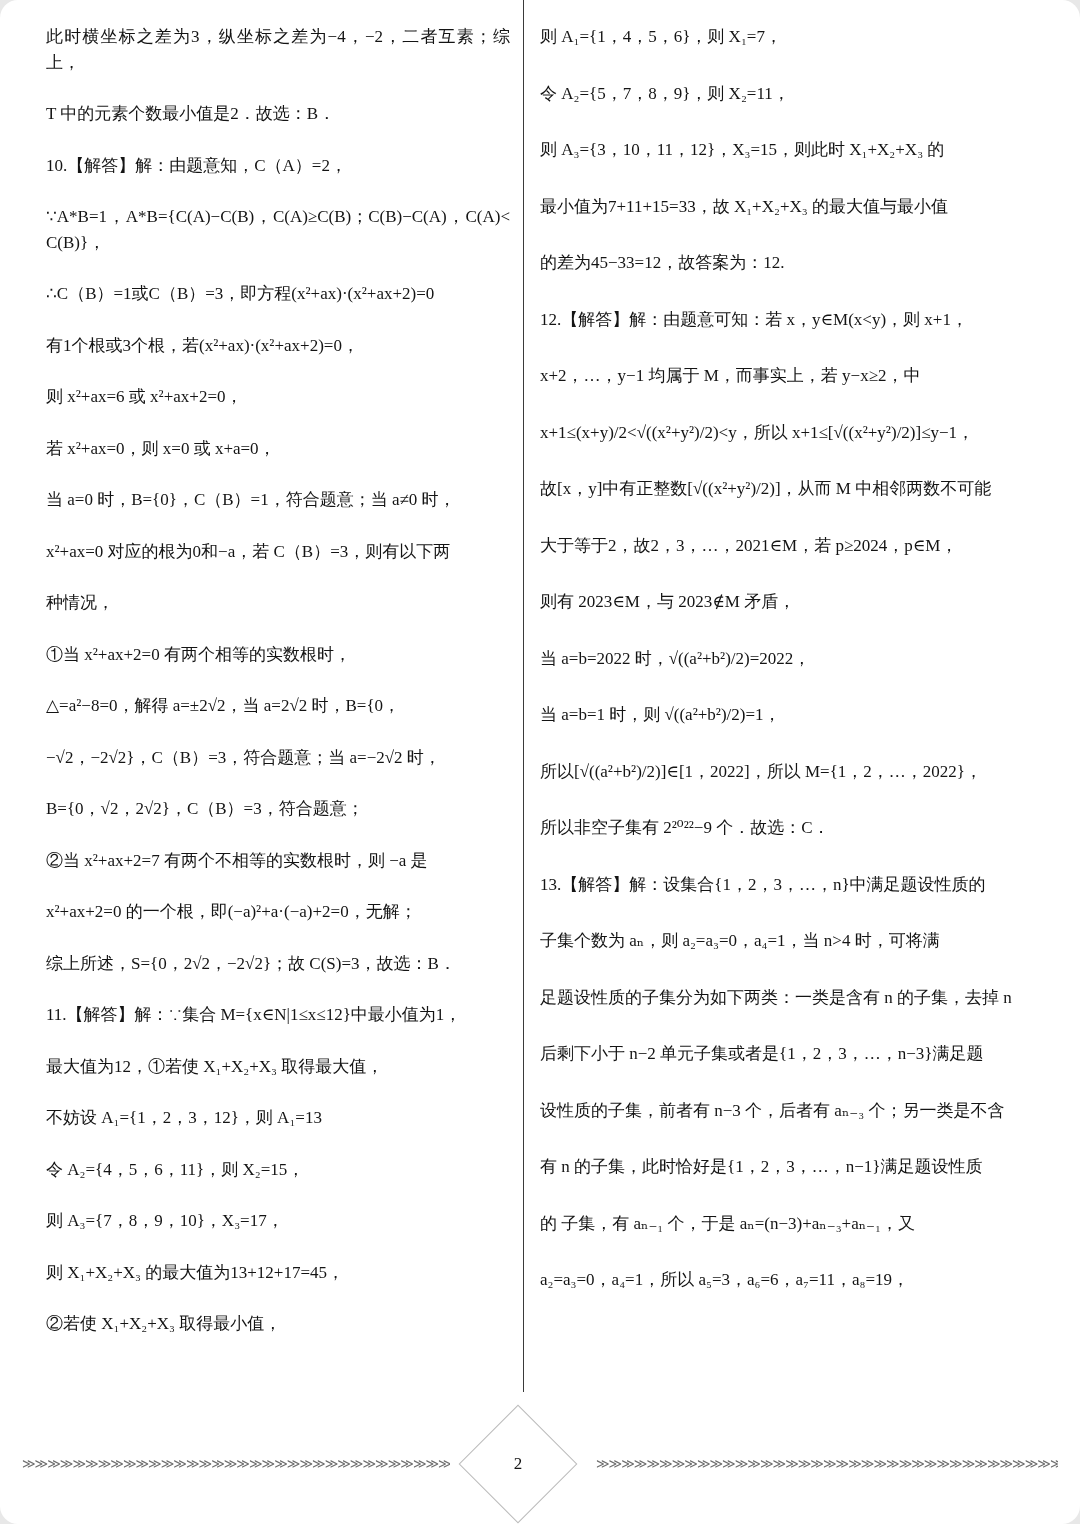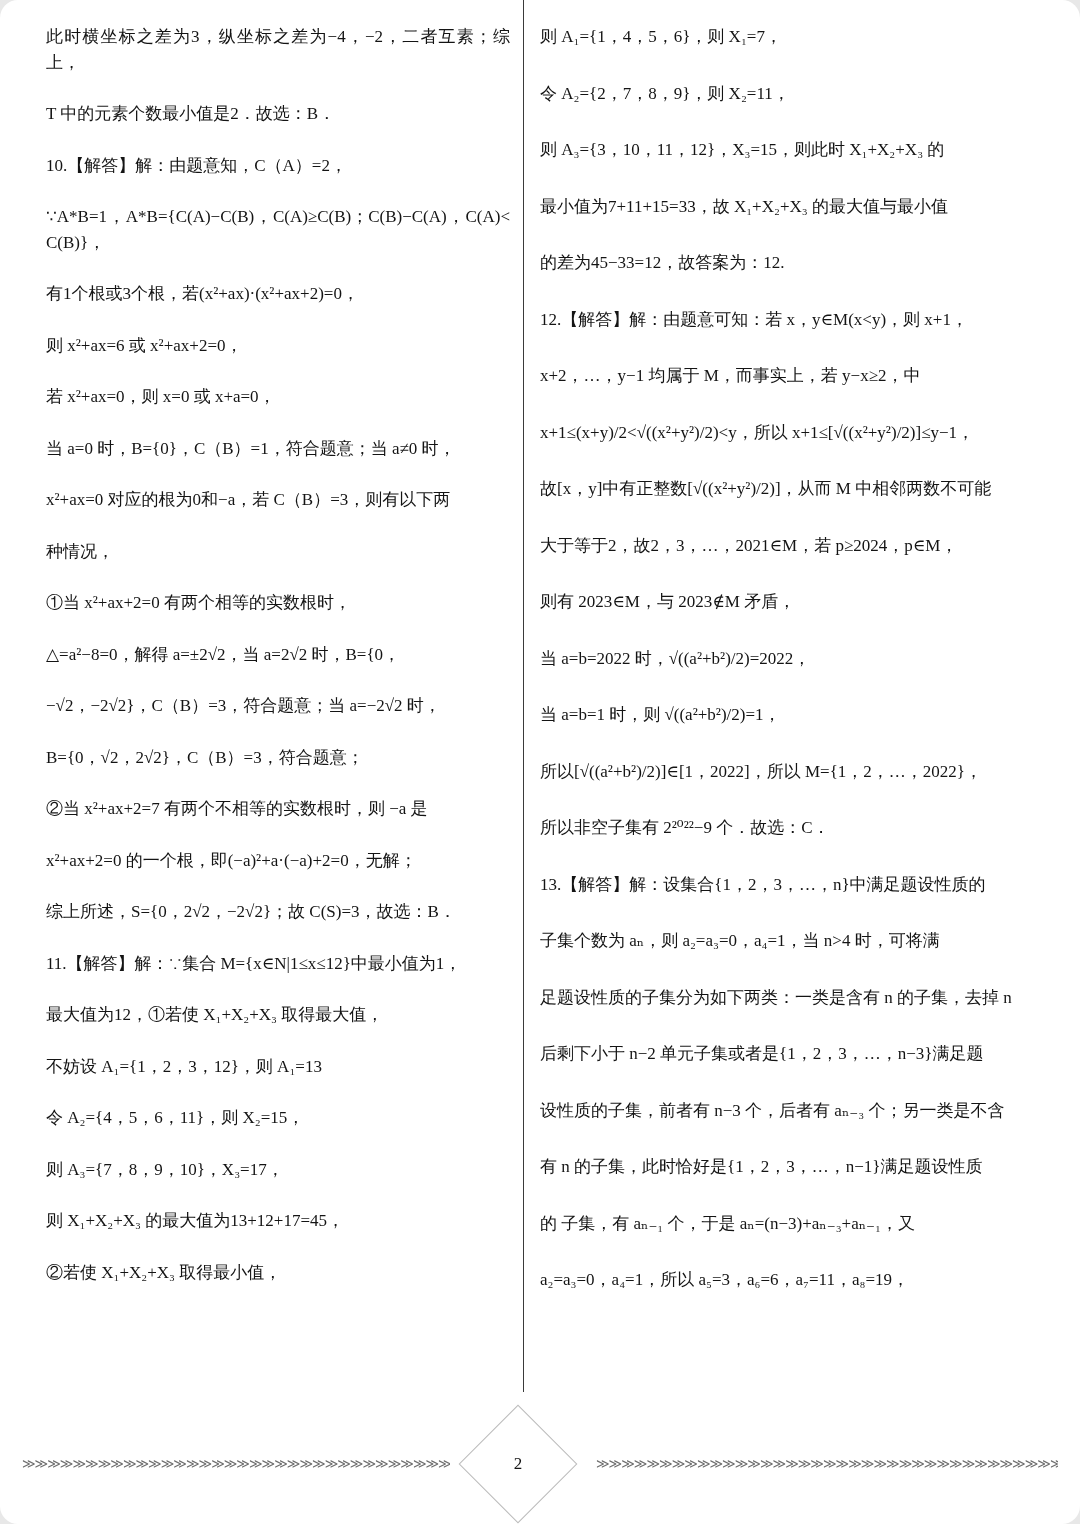--- a/index.html
+++ b/index.html
@@ -96,20 +96,21 @@
 </head>
 <body>
 
 <div class="page">
 
   <div class="col col-left">
       <p class="line">此时横坐标之差为3，纵坐标之差为−4，−2，二者互素；综上，</p>
       <p class="line">T 中的元素个数最小值是2．故选：B．</p>
       <p class="line">10.【解答】解：由题意知，C（A）=2，</p>
       <p class="line">∵A*B=1，A*B={C(A)−C(B)，C(A)≥C(B)；C(B)−C(A)，C(A)&lt;C(B)}，</p>
+      <p class="line">∴C（B）=1或C（B）=3，即方程(x²+ax)·(x²+ax+2)=0</p>
       <p class="line">有1个根或3个根，若(x²+ax)·(x²+ax+2)=0，</p>
       <p class="line">则 x²+ax=6 或 x²+ax+2=0，</p>
       <p class="line">若 x²+ax=0，则 x=0 或 x+a=0，</p>
       <p class="line">当 a=0 时，B={0}，C（B）=1，符合题意；当 a≠0 时，</p>
       <p class="line">x²+ax=0 对应的根为0和−a，若 C（B）=3，则有以下两</p>
       <p class="line">种情况，</p>
       <p class="line">①当 x²+ax+2=0 有两个相等的实数根时，</p>
       <p class="line">△=a²−8=0，解得 a=±2√2，当 a=2√2 时，B={0，</p>
       <p class="line">−√2，−2√2}，C（B）=3，符合题意；当 a=−2√2 时，</p>
       <p class="line">B={0，√2，2√2}，C（B）=3，符合题意；</p>
@@ -122,21 +123,21 @@
       <p class="line">令 A₂={4，5，6，11}，则 X₂=15，</p>
       <p class="line">则 A₃={7，8，9，10}，X₃=17，</p>
       <p class="line">则 X₁+X₂+X₃ 的最大值为13+12+17=45，</p>
       <p class="line">②若使 X₁+X₂+X₃ 取得最小值，</p>
     </div>
 
   <div class="divider"></div>
 
   <div class="col col-right">
       <p class="line">则 A₁={1，4，5，6}，则 X₁=7，</p>
-      <p class="line">令 A₂={2，7，8，9}，则 X₂=11，</p>
+      <p class="line">令 A₂={5，7，8，9}，则 X₂=11，</p>
       <p class="line">则 A₃={3，10，11，12}，X₃=15，则此时 X₁+X₂+X₃ 的</p>
       <p class="line">最小值为7+11+15=33，故 X₁+X₂+X₃ 的最大值与最小值</p>
       <p class="line">的差为45−33=12，故答案为：12.</p>
       <p class="line">12.【解答】解：由题意可知：若 x，y∈M(x&lt;y)，则 x+1，</p>
       <p class="line">x+2，…，y−1 均属于 M，而事实上，若 y−x≥2，中</p>
       <p class="line">x+1≤(x+y)/2&lt;√((x²+y²)/2)&lt;y，所以 x+1≤[√((x²+y²)/2)]≤y−1，</p>
       <p class="line">故[x，y]中有正整数[√((x²+y²)/2)]，从而 M 中相邻两数不可能</p>
       <p class="line">大于等于2，故2，3，…，2021∈M，若 p≥2024，p∈M，</p>
       <p class="line">则有 2023∈M，与 2023∉M 矛盾，</p>
       <p class="line">当 a=b=2022 时，√((a²+b²)/2)=2022，</p>

